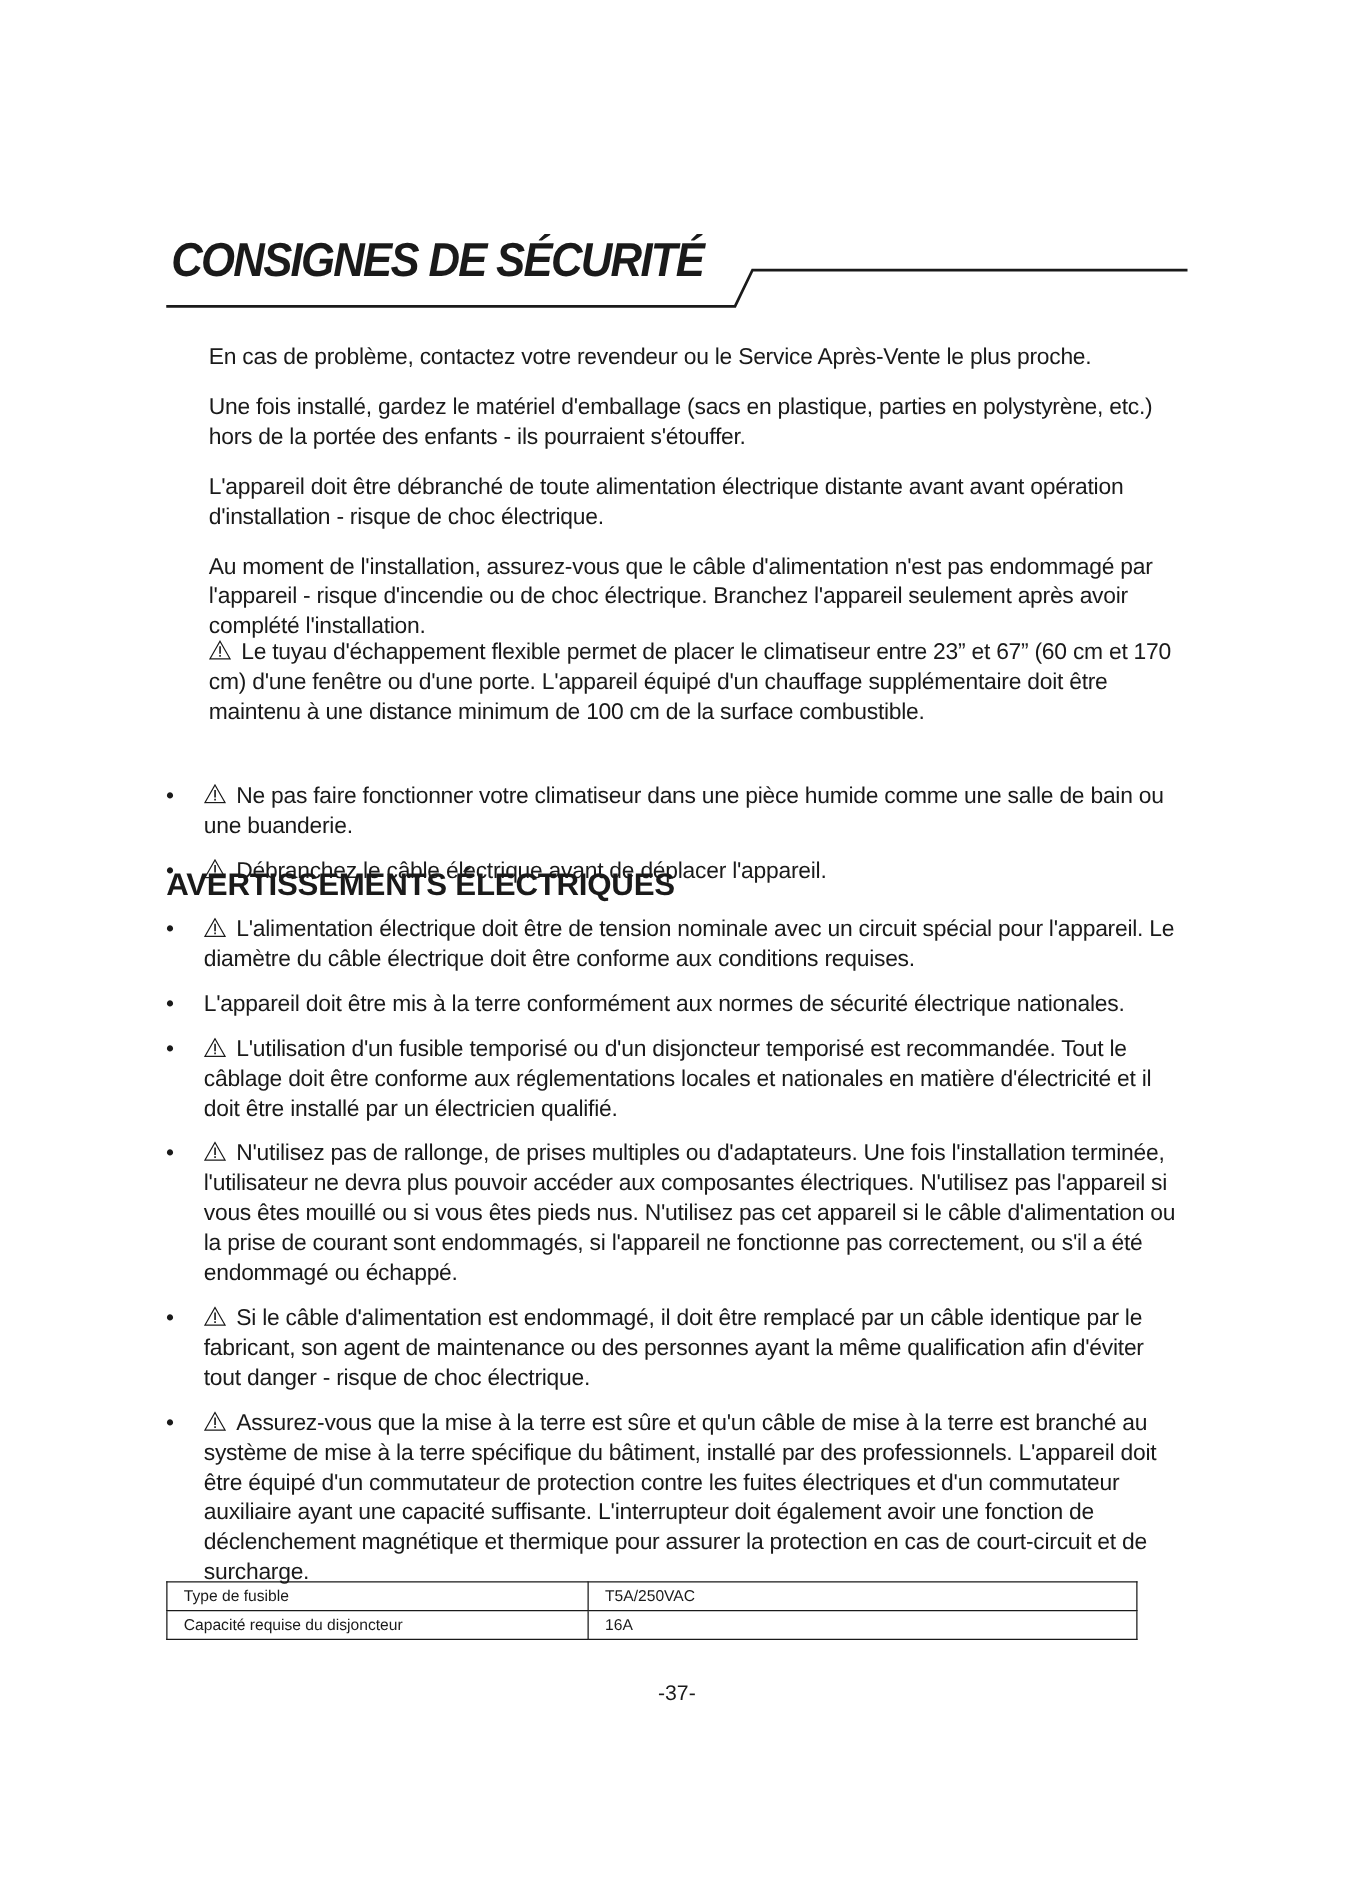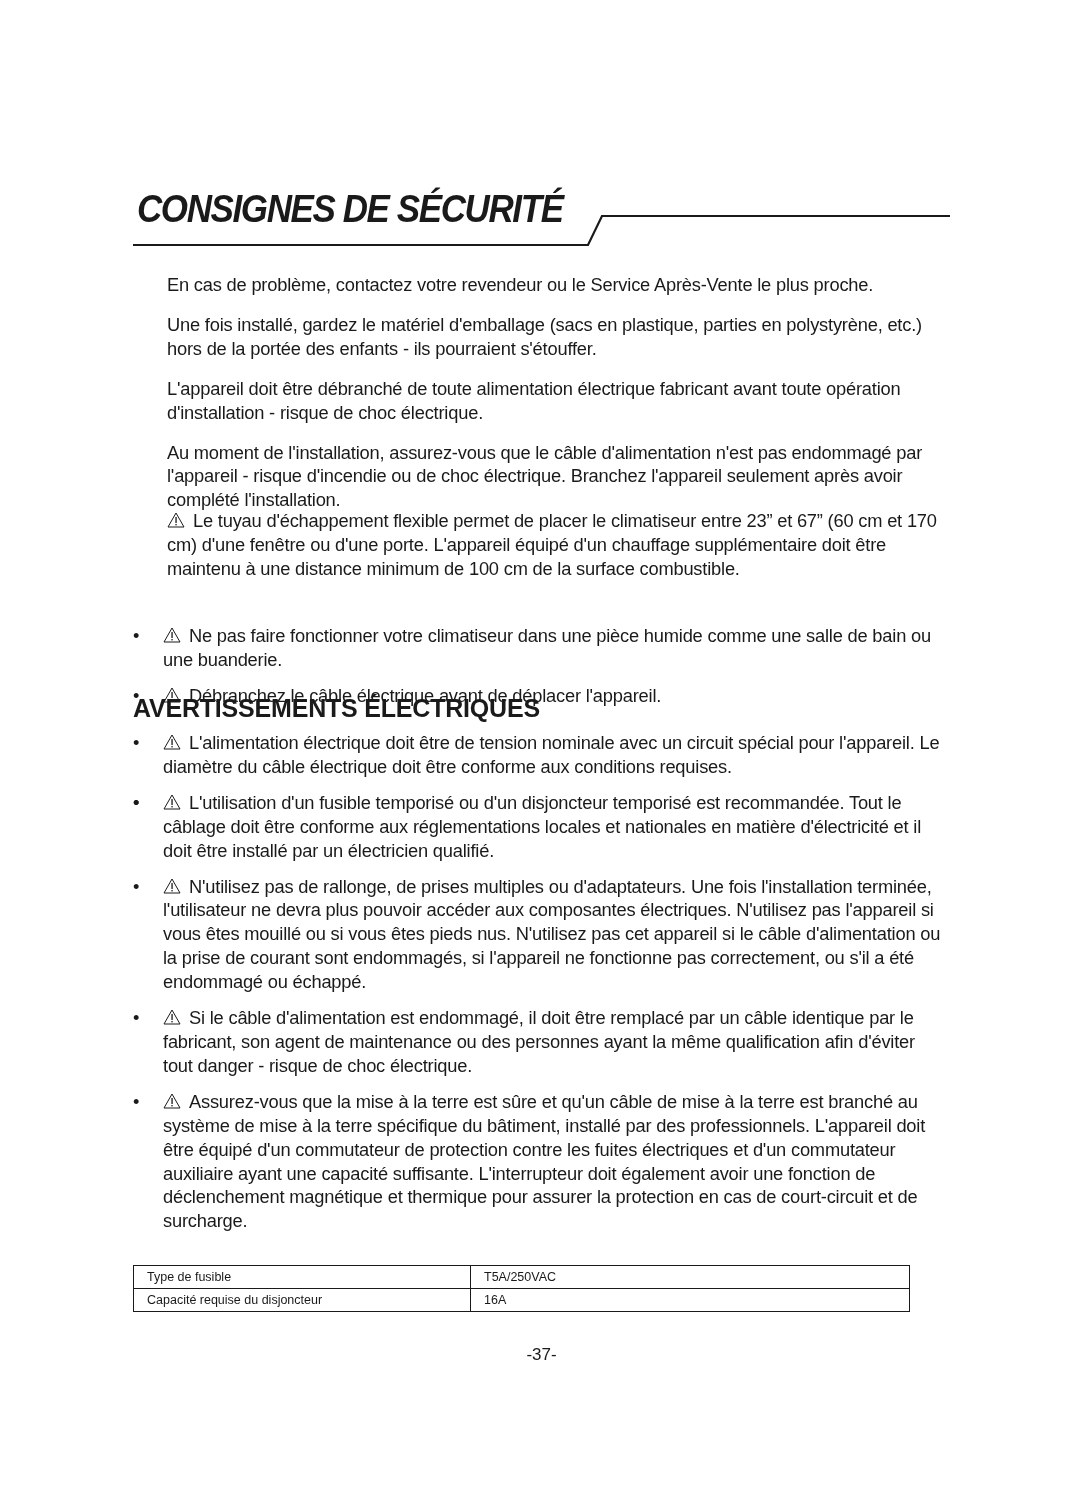--- a/index.html
+++ b/index.html
@@ -41,21 +41,21 @@
 <div class="page">
 
   <h1 class="title">CONSIGNES DE SÉCURITÉ</h1>
   <svg class="title-rule" width="1083" height="260">
     <polyline points="133,245 588,245 602,216 950,216" fill="none" stroke="#1a1a1a" stroke-width="2.2"></polyline>
   </svg>
 
   <div class="body-text" style="top:257px;">
     <p>En cas de problème, contactez votre revendeur ou le Service Après-Vente le plus proche.</p>
     <p>Une fois installé, gardez le matériel d'emballage (sacs en plastique, parties en polystyrène, etc.) hors de la portée des enfants - ils pourraient s'étouffer.</p>
-    <p>L'appareil doit être débranché de toute alimentation électrique fabricant avant toute opération d'installation - risque de choc électrique.</p>
+    <p>L'appareil doit être débranché de toute alimentation électrique distante avant avant opération d'installation - risque de choc électrique.</p>
     <p>Au moment de l'installation, assurez-vous que le câble d'alimentation n'est pas endommagé par l'appareil - risque d'incendie ou de choc électrique. Branchez l'appareil seulement après avoir complété l'installation.</p>
   </div>
 
   <div class="body-text" style="top:493px;">
     <p><svg class="warn-icon" viewBox="0 0 18 16">
           <path d="M9 1 L17 15 L1 15 Z" fill="none" stroke="#1a1a1a" stroke-width="1"></path>
           <rect x="8.4" y="5" width="1.3" height="6" fill="#1a1a1a"></rect>
           <rect x="8.4" y="12" width="1.3" height="1.4" fill="#1a1a1a"></rect>
         </svg><span>Le tuyau d'échappement flexible permet de placer le climatiseur entre 23” et 67” (60 cm et 170 cm) d'une fenêtre ou d'une porte. L'appareil équipé d'un chauffage supplémentaire doit être maintenu à une distance minimum de 100 cm de la surface combustible.</span></p>
   </div>
@@ -85,20 +85,21 @@
     <li>
         <span class="dot">•</span>
         <p><svg class="warn-icon" viewBox="0 0 18 16">
             <path d="M9 1 L17 15 L1 15 Z" fill="none" stroke="#1a1a1a" stroke-width="1"></path>
             <rect x="8.4" y="5" width="1.3" height="6" fill="#1a1a1a"></rect>
             <rect x="8.4" y="12" width="1.3" height="1.4" fill="#1a1a1a"></rect>
           </svg><span>L'alimentation électrique doit être de tension nominale avec un circuit spécial pour l'appareil. Le diamètre du câble électrique doit être conforme aux conditions requises.</span></p>
       </li>
     <li>
         <span class="dot">•</span>
+        <p>L'appareil doit être mis à la terre conformément aux normes de sécurité électrique nationales.</p>
       </li>
     <li>
         <span class="dot">•</span>
         <p><svg class="warn-icon" viewBox="0 0 18 16">
             <path d="M9 1 L17 15 L1 15 Z" fill="none" stroke="#1a1a1a" stroke-width="1"></path>
             <rect x="8.4" y="5" width="1.3" height="6" fill="#1a1a1a"></rect>
             <rect x="8.4" y="12" width="1.3" height="1.4" fill="#1a1a1a"></rect>
           </svg><span>L'utilisation d'un fusible temporisé ou d'un disjoncteur temporisé est recommandée. Tout le câblage doit être conforme aux réglementations locales et nationales en matière d'électricité et il doit être installé par un électricien qualifié.</span></p>
       </li>
     <li>

